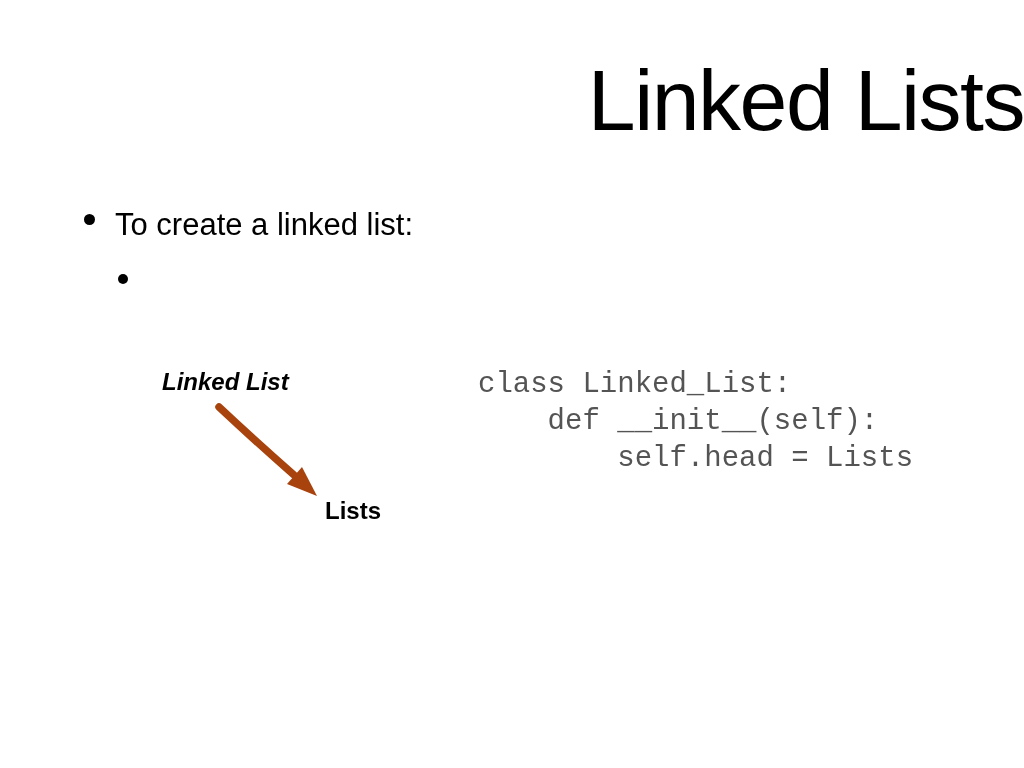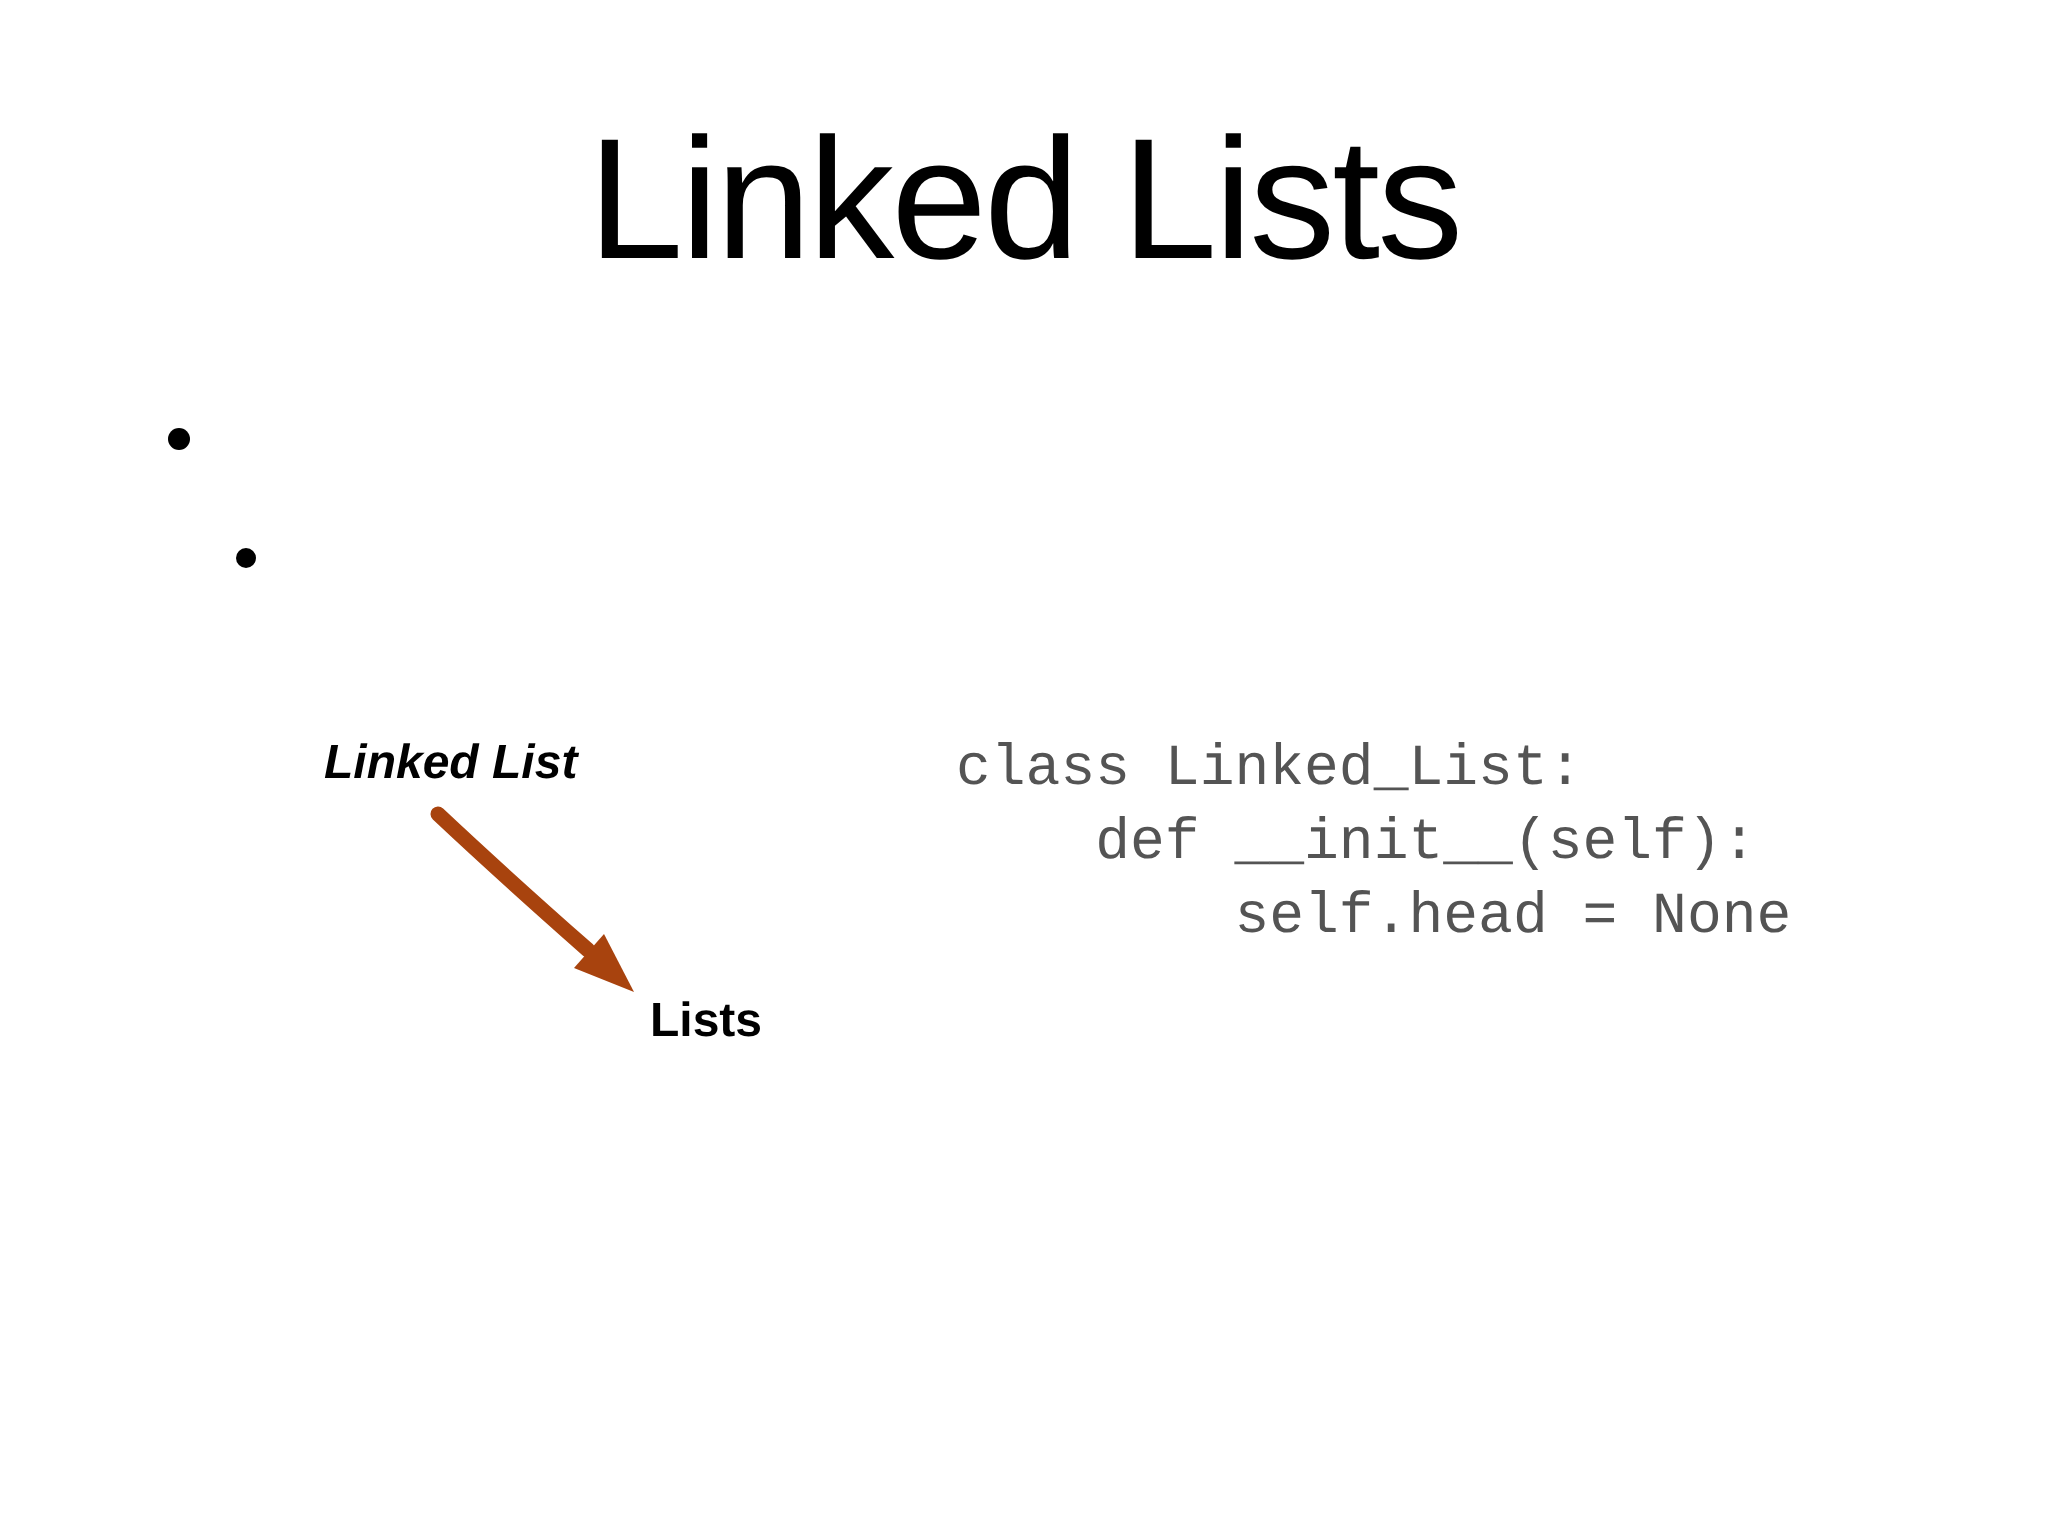--- a/index.html
+++ b/index.html
@@ -11,21 +11,21 @@
     overflow: hidden;
     font-family: "Liberation Sans", sans-serif;
     color: #000000;
   }
   .title {
     position: absolute;
     top: 57px;
     left: 0;
     width: 100%;
     margin: 0;
-    text-align: center;
+    text-align: right;
     font-size: 86px;
     font-weight: normal;
     letter-spacing: -1.5px;
     line-height: 1;
     white-space: nowrap;
   }
   .dot {
     position: absolute;
     background: #000000;
     border-radius: 50%;
@@ -69,29 +69,30 @@
   }
 </style>
 </head>
 <body>
 
 <div class="slide">
 
   <h1 class="title">Linked Lists</h1>
 
   <span class="dot dot1"></span>
+  <p class="bullet-text bullet1">To create a linked list:</p>
 
   <span class="dot dot2"></span>
 
   <p class="diagram-label pointer-label">Linked List</p>
 
   <svg class="arrow-svg" width="1024" height="768" viewBox="0 0 1024 768">
     <path d="M219,407 Q252,438 294,475" fill="none" stroke-width="7.5" stroke-linecap="round" stroke="#a8430e"></path>
     <polygon points="317,496 302,467 287,484" fill="#a8430e"></polygon>
   </svg>
 
   <p class="diagram-label null-label">Lists</p>
 
   <pre class="code">class Linked_List:
     def __init__(self):
-        self.head = None</pre>
+        self.head = Lists</pre>
 
 </div>
 
 </body></html>

